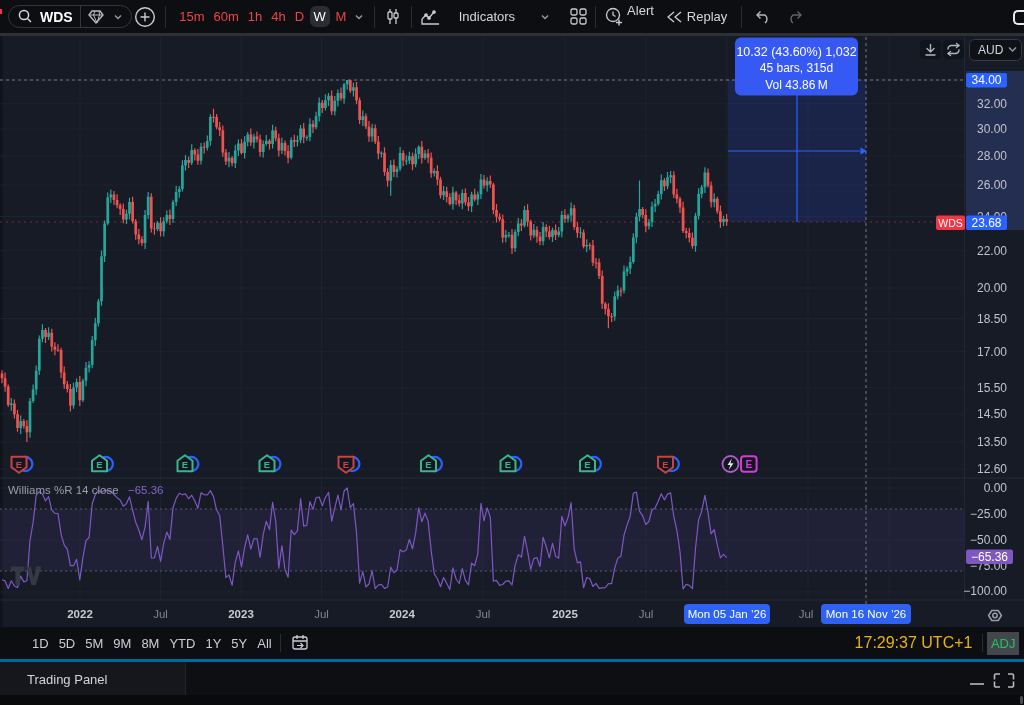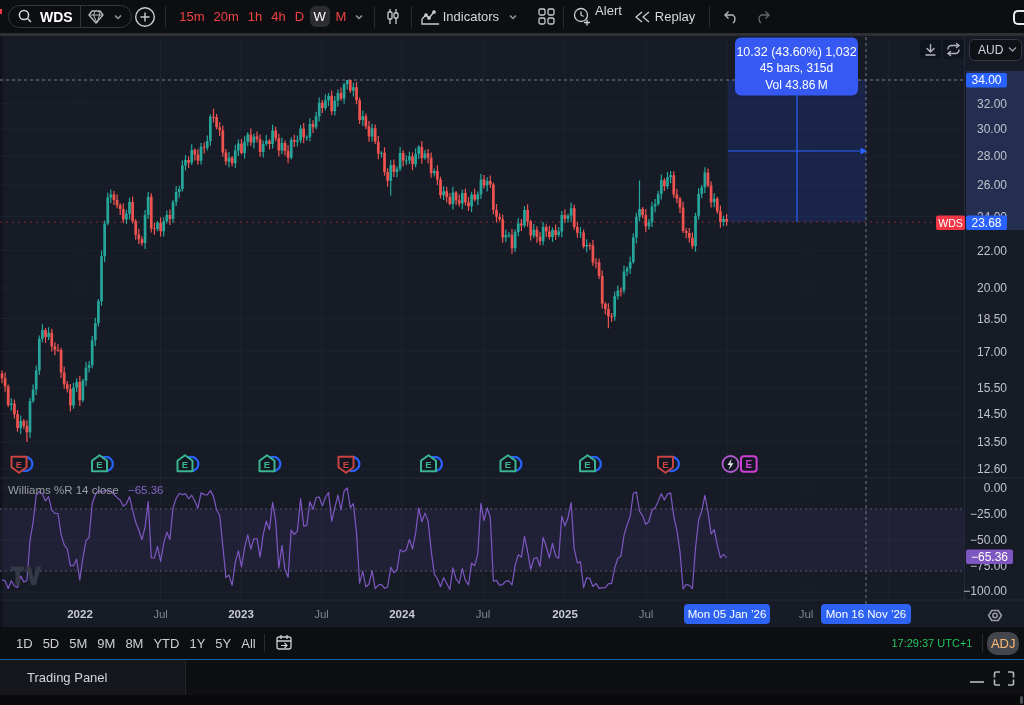--- a/index.html
+++ b/index.html
@@ -4,21 +4,21 @@
 html,body{width:1024px;height:705px;overflow:hidden;background:#0e0f13;font-family:"Liberation Sans",sans-serif}
 #top{position:absolute;left:0;top:0;width:1024px;height:36px;background:#0d0e11;border-bottom:3px solid #2e3036;display:flex;align-items:center;color:#d5d8dd;font-size:13px}
 #top .sep{width:1px;height:22px;background:#2a2c33;margin:0 7px}
 #top .tf{padding:0 4.5px;color:#ef4444}
 #pill{display:flex;align-items:center;height:23px;border:1px solid #34363e;border-radius:12px;margin-left:8px;padding:0 6px 0 8px}
 #pill .div{width:1px;height:22px;background:#34363e;margin:0 7px}
 svg#chart{position:absolute;left:0;top:36px}
 #bot{position:absolute;left:0;top:627px;width:1024px;height:32px;background:#0d0e11;display:flex;align-items:center;color:#ccced4;font-size:13px}
 #bot .b{padding:0 5px}
 #bot .sep{width:1px;height:18px;background:#2a2c33;margin:0 4px 0 3px}
-#strip{position:absolute;left:0;top:659px;width:1024px;height:36px;background:#0e0f12;border-top:1px solid #0369a1}
+#strip{position:absolute;left:0;top:659px;width:1024px;height:36px;background:#0e0f12;border-top:3px solid #0369a1}
 #tab{position:absolute;left:0;top:0;width:186px;height:36px;background:#16171c;border-right:1px solid #23242a;color:#d3d5da;font-size:13px;line-height:36px;padding-left:27px}
 #bstrip{position:absolute;left:0;top:695px;width:1024px;height:10px;background:#0a0a0d}
 .r{margin-left:auto}
 </style></head><body>
 <div id="top">
     <div style="position:absolute;left:0;top:9px;width:2px;height:5px;background:#f23645"></div>
 <div id="pill">
 <svg width="17" height="17" viewBox="0 0 17 17">
         <circle cx="7" cy="7" r="4.6" fill="none" stroke="#d5d8dd" stroke-width="1.5"></circle>
         <line x1="10.5" y1="10.5" x2="14" y2="14" stroke="#d5d8dd" stroke-width="1.5"></line>
@@ -32,21 +32,21 @@
 <svg width="14" height="8" viewBox="0 0 14 8" style="margin-left:5px">
         <path d="M4 2.5l3 3 3-3" stroke="#9598a1" stroke-width="1.5" fill="none"></path>
       </svg>
 </div>
 <svg width="22" height="22" viewBox="0 0 22 22" style="margin-left:2px">
       <circle cx="11" cy="11" r="9.3" fill="none" stroke="#c9ccd2" stroke-width="1.4"></circle>
       <path d="M11 6.5v9M6.5 11h9" stroke="#c9ccd2" stroke-width="1.4"></path>
     </svg>
 <div class="sep" style="margin:0 9px"></div>
 <span class="tf">15m</span>
-    <span class="tf">20m</span>
+    <span class="tf">60m</span>
     <span class="tf">1h</span>
     <span class="tf">4h</span>
     <span class="tf">D</span>
 <span class="tf" style="background:#2c2d33;border-radius:6px;color:#fff;padding:3px 4px;margin:0 1px">W</span>
 <span class="tf">M</span>
 <svg width="14" height="8" viewBox="0 0 14 8" style="margin:0 1px">
       <path d="M4 2.5l3 3 3-3" stroke="#9598a1" stroke-width="1.5" fill="none"></path>
     </svg>
 <div class="sep"></div>
 <svg width="20" height="20" viewBox="0 0 20 20" style="margin:0 1px">
@@ -62,21 +62,21 @@
 <div class="sep"></div>
 <svg width="21" height="20" viewBox="0 0 21 20" style="margin:0 1px">
       <g stroke="#c9ccd2" stroke-width="1.3" fill="none">
         <path d="M2 12l4-4 3 3 5-6"></path>
         <circle cx="6" cy="8" r="1.2" fill="#c9ccd2"></circle>
         <circle cx="9" cy="11" r="1.2" fill="#c9ccd2"></circle>
         <circle cx="14" cy="5" r="1.2" fill="#c9ccd2"></circle>
         <path d="M2 12v5h17"></path>
       </g>
     </svg>
-<span style="margin:0 1px">Indicators</span>
+<span style="margin:0 17px">Indicators</span>
 <svg width="14" height="8" viewBox="0 0 14 8" style="margin:0 6px">
       <path d="M4 2.5l3 3 3-3" stroke="#9598a1" stroke-width="1.5" fill="none"></path>
     </svg>
 <svg width="19" height="19" viewBox="0 0 19 19" style="margin-left:11px">
       <g stroke="#c9ccd2" stroke-width="1.3" fill="none">
         <rect x="2" y="2" width="6" height="6" rx="1.5"></rect>
         <rect x="11" y="2" width="6" height="6" rx="1.5"></rect>
         <rect x="2" y="11" width="6" height="6" rx="1.5"></rect>
         <rect x="11" y="11" width="6" height="6" rx="1.5"></rect>
       </g>
@@ -260,40 +260,40 @@
         <path d="M956.5 43.5l2.5 2-2.5 2"></path>
         <path d="M948.5 53.5h7a3.5 3.5 0 0 0 3.5-3.5"></path>
         <path d="M950.5 55.5l-2.5-2 2.5-2"></path>
       </g>
 <rect x="969.5" y="39.5" width="52" height="21" rx="5" fill="#0f1117" stroke="#363a45" stroke-width="1"></rect>
 <text x="978" y="54" font-size="12" fill="#d1d4dc">AUD</text>
 <path d="M1009 47.5l3.5 3.5 3.5-3.5" stroke="#9598a1" stroke-width="1.5" fill="none"></path>
 </g>
 </svg>
 <div id="bot">
-<span class="b" style="margin-left:11px">1D</span>
+<span class="b" style="margin-left:27px">1D</span>
     <span class="b">5D</span>
     <span class="b">5M</span>
     <span class="b">9M</span>
     <span class="b">8M</span>
     <span class="b">YTD</span>
     <span class="b">1Y</span>
     <span class="b">5Y</span>
     <span class="b">All</span>
 <div class="sep"></div>
 <svg width="20" height="20" viewBox="0 0 20 20" style="margin-left:5px">
       <g stroke="#ccced4" stroke-width="1.3" fill="none">
         <rect x="3" y="4" width="14" height="12" rx="2"></rect>
         <path d="M3 8h14M7 2v4M13 2v4"></path>
         <path d="M7 12.5h6m-2.5-2.5l2.5 2.5-2.5 2.5" stroke-width="1.2"></path>
       </g>
     </svg>
-<span class="r" style="color:#22c55e;font-size:11px">17:29:37 UTC+1</span>
+<span class="r" style="color:#eab308;font-size:16px">17:29:37 UTC+1</span>
 <div class="sep" style="margin:0 4px 0 10px"></div>
-<span style="background:#43464d;color:#fdba74;border-radius:10px;padding:4px 3.5px;margin-right:5px">ADJ</span>
+<span style="background:#43464d;color:#22c55e;border-radius:0;padding:4px 3.5px;margin-right:5px">ADJ</span>
 </div>
 <div id="strip">
 <div id="tab">Trading Panel</div>
 <svg width="60" height="36" viewBox="0 0 60 36" style="position:absolute;right:2px;top:0">
       <path d="M8 22h14" stroke="#b6b9c0" stroke-width="1.6"></path>
       <g stroke="#b6b9c0" stroke-width="1.6" fill="none">
         <path d="M38 12h-4a1.5 1.5 0 0 0-1.5 1.5v4M46 12h4a1.5 1.5 0 0 1 1.5 1.5v4M38 25h-4a1.5 1.5 0 0 1-1.5-1.5v-4M46 25h4a1.5 1.5 0 0 0 1.5-1.5v-4"></path>
       </g>
     </svg>
 </div>

